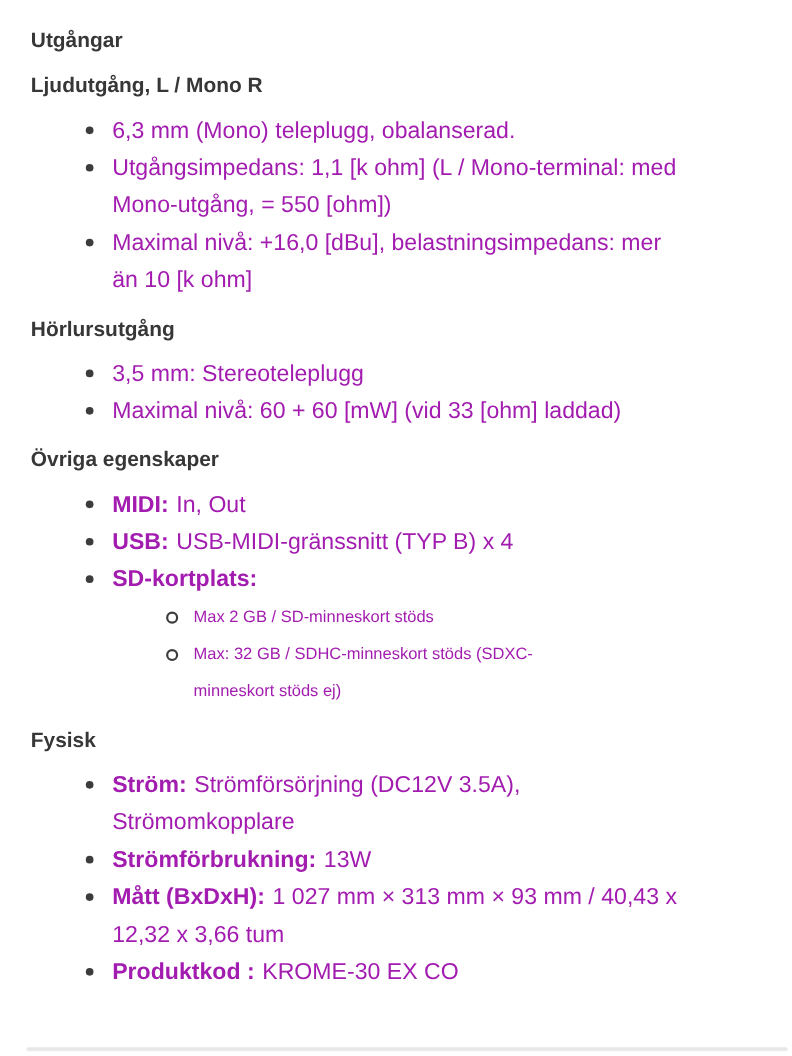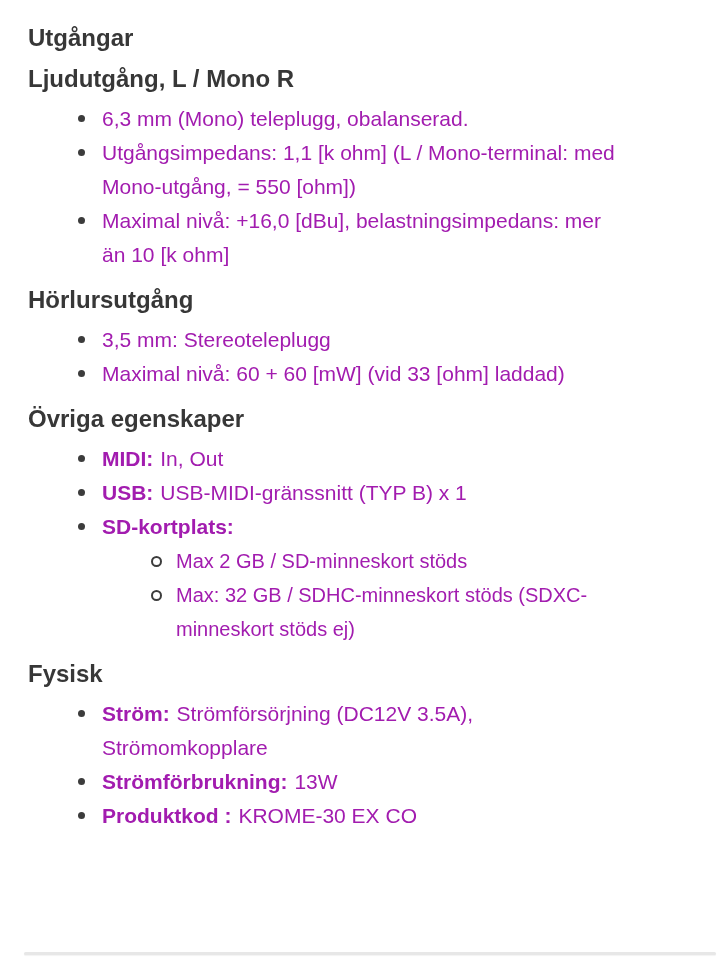--- a/index.html
+++ b/index.html
@@ -12,21 +12,21 @@
     width: 720px;
     height: 960px;
     overflow: hidden;
     background: #ffffff;
     font-family: "Liberation Sans", sans-serif;
     color: #3c3c3c;
     box-sizing: border-box;
     padding: 10px 30px 0 28px;
   }
   .section-heading {
-    font-size: 24px;
+    font-size: 19px;
     font-weight: bold;
     color: #373737;
     line-height: 26px;
     margin: 15px 0 0 0;
   }
   ul.bullets {
     list-style: none;
     margin: 10px 0 0 48px;
     padding: 0;
   }
@@ -53,21 +53,21 @@
     background: #3c3c3c;
   }
   ul.sub-bullets {
     list-style: none;
     margin: 0 0 0 48px;
     padding: 0;
   }
   ul.sub-bullets li {
     position: relative;
     padding-left: 26px;
-    font-size: 20px;
+    font-size: 15px;
     line-height: 34px;
   }
   .circle {
     position: absolute;
     left: 1px;
     top: 12px;
     width: 7px;
     height: 7px;
     border: 2px solid #3c3c3c;
     border-radius: 50%;
@@ -102,32 +102,34 @@
 
   <h2 class="section-heading">Hörlursutgång</h2>
   <ul class="bullets">
     <li><span class="dot"></span><span class="txt">3,5 mm: Stereoteleplugg</span></li>
     <li><span class="dot"></span><span class="txt">Maximal nivå: 60 + 60 [mW] (vid 33 [ohm] laddad)</span></li>
   </ul>
 
   <h2 class="section-heading">Övriga egenskaper</h2>
   <ul class="bullets">
     <li><span class="dot"></span><span class="lbl">MIDI:</span><span class="txt">In, Out</span></li>
-    <li><span class="dot"></span><span class="lbl">USB:</span><span class="txt">USB-MIDI-gränssnitt (TYP B) x 1</span></li>
+    <li><span class="dot"></span><span class="lbl">USB:</span><span class="txt">USB-MIDI-gränssnitt (TYP B) x 4</span></li>
     <li><span class="dot"></span><span class="lbl">SD-kortplats:</span>
       <ul class="sub-bullets">
         <li><span class="circle"></span><span class="txt">Max 2 GB / SD-minneskort stöds</span></li>
         <li><span class="circle"></span><span class="txt">Max: 32 GB / SDHC-minneskort stöds (SDXC-
 minneskort stöds ej)</span></li>
       </ul>
     </li>
   </ul>
 
   <h2 class="section-heading">Fysisk</h2>
   <ul class="bullets">
     <li><span class="dot"></span><span class="lbl">Ström:</span><span class="txt">Strömförsörjning (DC12V 3.5A),
 Strömomkopplare</span></li>
     <li><span class="dot"></span><span class="lbl">Strömförbrukning:</span><span class="txt">13W</span></li>
+    <li><span class="dot"></span><span class="lbl">Mått (BxDxH):</span><span class="txt">1 027 mm × 313 mm × 93 mm / 40,43 x
+12,32 x 3,66 tum</span></li>
     <li><span class="dot"></span><span class="lbl">Produktkod :</span><span class="txt">KROME-30 EX CO</span></li>
   </ul>
 
   <div class="bottom-divider"></div>
 </div>
 
 </body></html>

